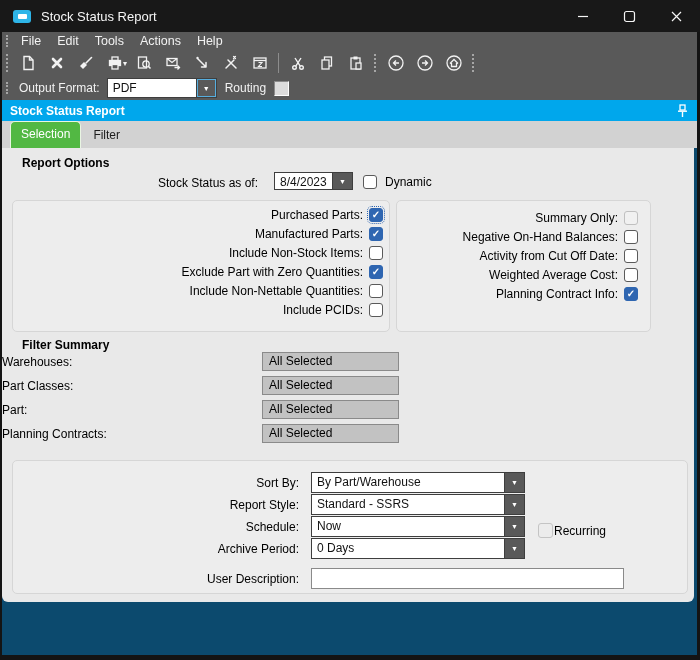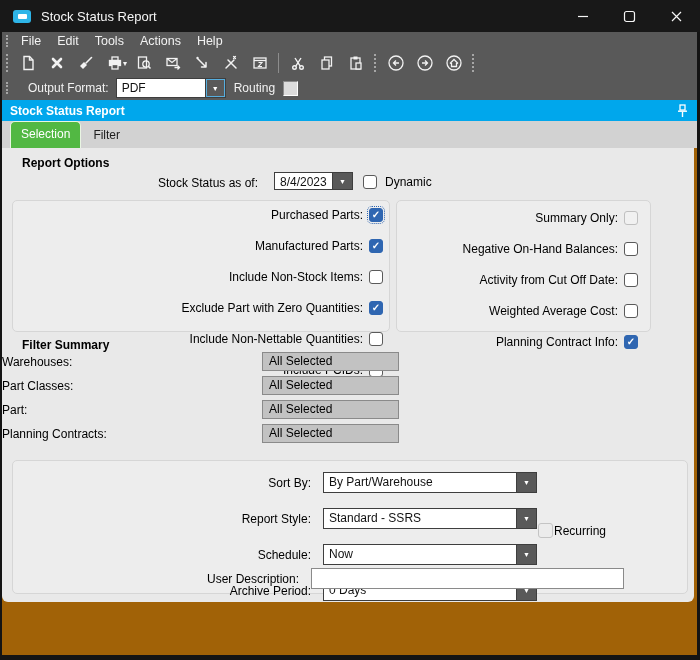--- a/index.html
+++ b/index.html
@@ -35,72 +35,72 @@
 
   
   .combo{display:flex;background:#fff;border:1px solid #3e3e3e;height:20px;box-sizing:border-box}
   .combo .val{flex:1;font-size:12px;line-height:18px;padding-left:5px;color:#111;
     white-space:nowrap;overflow:hidden}
   .combo .btn{width:19px;background:#595959;border-left:1px solid #3e3e3e;
     display:flex;align-items:center;justify-content:center}
   .combo .btn::after{content:"▼";color:#fff;font-size:7px;line-height:1}
   .of-combo{width:110px;margin-left:7px}
   .of-combo .btn{box-shadow:inset 0 0 0 1px #57aede}
-  .of-label{font-size:12px;margin-left:15px}
+  .of-label{font-size:12px;margin-left:6px}
   .cb3d{width:15px;height:15px;box-sizing:border-box;background:#dcdcdc;margin-left:8px;
     border:1px solid #fdfdfd;border-top-color:#8a8a8a;border-left-color:#8a8a8a}
   .of-routing{font-size:12px;margin-left:8px}
 
   
   .bluebar{left:2px;top:100px;width:695px;height:21px;background:#00a7ec;color:#fff;
     display:flex;align-items:center;font-size:12px;font-weight:700;box-sizing:border-box;padding-left:8px}
   .pin{margin-left:auto;margin-right:9px}
 
   
   .tabbar{left:2px;top:121px;width:695px;height:27px;background:#d2d2d2;
     display:flex;align-items:flex-end;box-sizing:border-box;padding-left:8px}
   .tab{font-size:12px;color:#1c1c1c;padding:6px 12px 6px;cursor:default}
   .tab.active{background:#52b843;color:#fff;border:1px solid #e9f5e3;border-bottom:none;
     border-radius:5px 5px 0 0;padding:5px 10px 7px}
 
   
-  .contentwrap{left:2px;top:148px;width:695px;height:507px;background:#a16207}
+  .contentwrap{left:2px;top:148px;width:695px;height:507px;background:#0c4a6e}
   .content{position:absolute;left:0;top:0;width:692px;height:454px;background:#e9e9e9;
     border-radius:0 0 6px 6px;color:#000}
   .sect-title{position:absolute;font-size:12px;font-weight:700}
   .lab{font-size:12px;color:#000}
 
   .asof-label{left:0;top:24px;width:256px;height:21px;display:flex;align-items:center;justify-content:flex-end}
   .asof-combo{left:272px;top:24px;width:79px;height:18px}
   .dyn-cb{left:361px;top:27px}
   .dyn-label{left:383px;top:27px}
 
   .groupbox{position:absolute;background:#ededed;border:1px solid #d6d6d6;border-radius:5px;box-sizing:border-box}
   .gb-left{left:10px;top:52px;width:378px;height:132px;padding-top:6px}
   .gb-right{left:394px;top:52px;width:255px;height:132px;padding-top:9px}
-  .optrows{display:flex;flex-direction:column;gap:16px}
+  .optrows{display:flex;flex-direction:column;gap:4px}
   .optrow{height:15px;display:flex;align-items:center;justify-content:flex-end;gap:6px}
   .gb-left .optrow{padding-right:6px}
   .gb-right .optrow{padding-right:12px}
 
   .cb{width:14px;height:14px;box-sizing:border-box;border:1px solid #5a5a5a;border-radius:3px;
     background:#fff;display:flex;align-items:center;justify-content:center;flex:0 0 auto}
   .cb.checked{background:#2f66b1;border-color:#2f66b1}
   .cb.checked::after{content:"✓";color:#fff;font-size:10px;font-weight:700;line-height:1}
   .cb.disabled{border-color:#c0c0c0;background:#f1f1f1}
   .cb.focused{outline:1px dotted #2f66b1;outline-offset:1px}
 
   .frows{position:absolute;left:0;top:204px;display:flex;flex-direction:column;gap:5px;width:100%}
   .frow{height:19px;display:flex;align-items:center}
   .flabel{width:248px;text-align:left;font-size:12px}
   .ffield{margin-left:12px;width:137px;height:19px;box-sizing:border-box;background:#c2c2c2;
     border:1px solid #8a8a8a;font-size:12px;line-height:17px;padding-left:6px;color:#000}
 
   .gb-bottom{left:10px;top:312px;width:676px;height:134px}
-  .srows{position:absolute;left:12px;top:11px;display:flex;flex-direction:column;gap:15px;width:100%}
+  .srows{position:absolute;left:0;top:11px;display:flex;flex-direction:column;gap:1px;width:100%}
   .srow{height:21px;display:flex;align-items:center}
   .slabel{width:286px;text-align:right;font-size:12px}
   .scombo{margin-left:12px;width:214px;height:21px}
   .udrow{position:absolute;left:0;top:107px;width:100%}
   .udesc{margin-left:12px;width:313px;height:21px;box-sizing:border-box;background:#fff;
     border:1px solid #8a8a8a;font-size:12px;padding:0 5px;font-family:"Liberation Sans",sans-serif}
   .recurring{position:absolute;left:525px;top:62px;display:flex;align-items:center;gap:1px}
   .cb-light{width:15px;height:15px;box-sizing:border-box;border:1px solid #c4c4c4;border-radius:3px;background:#ececec}
 </style>
 </head>

